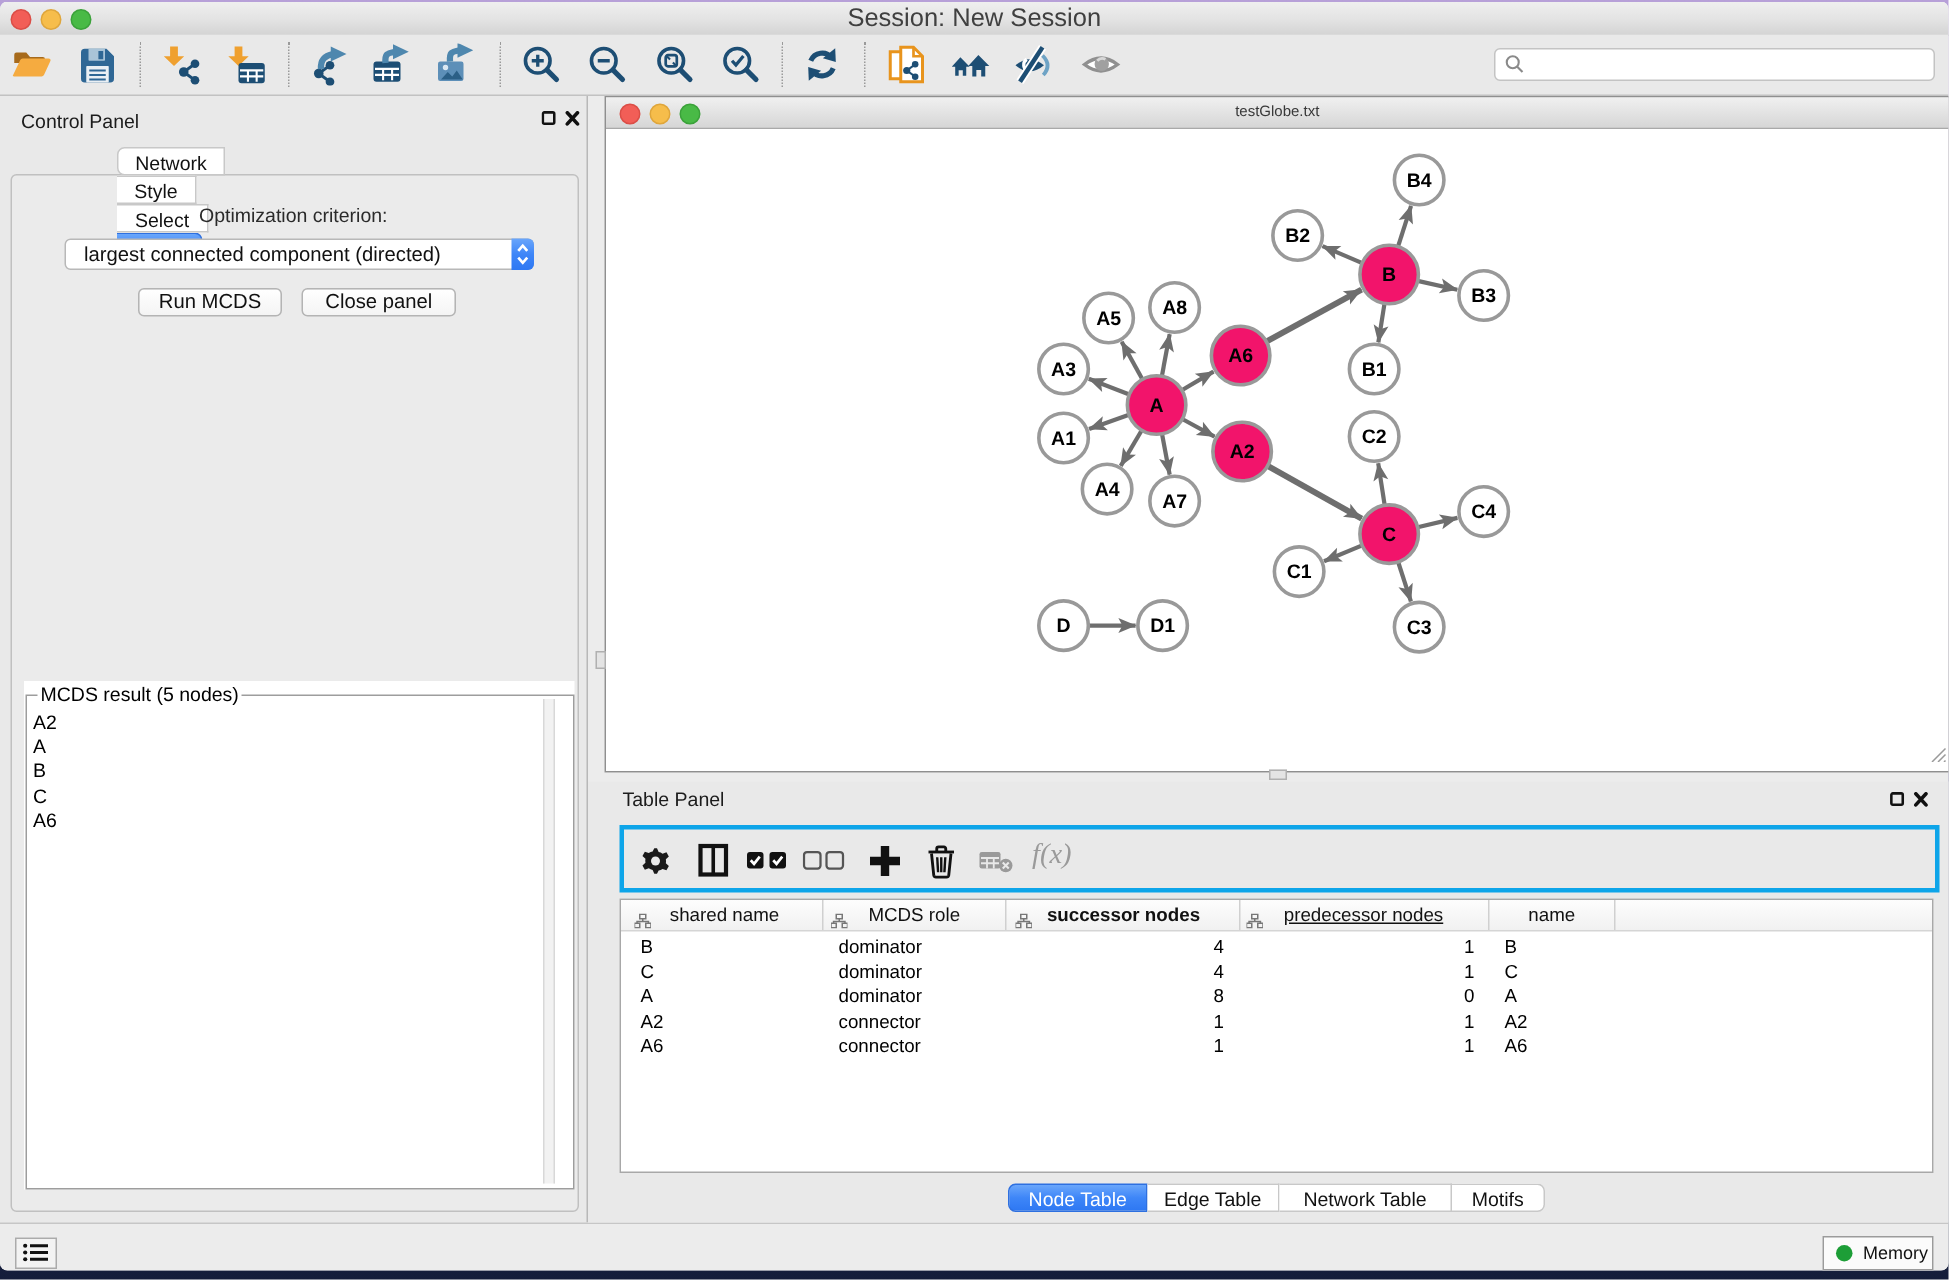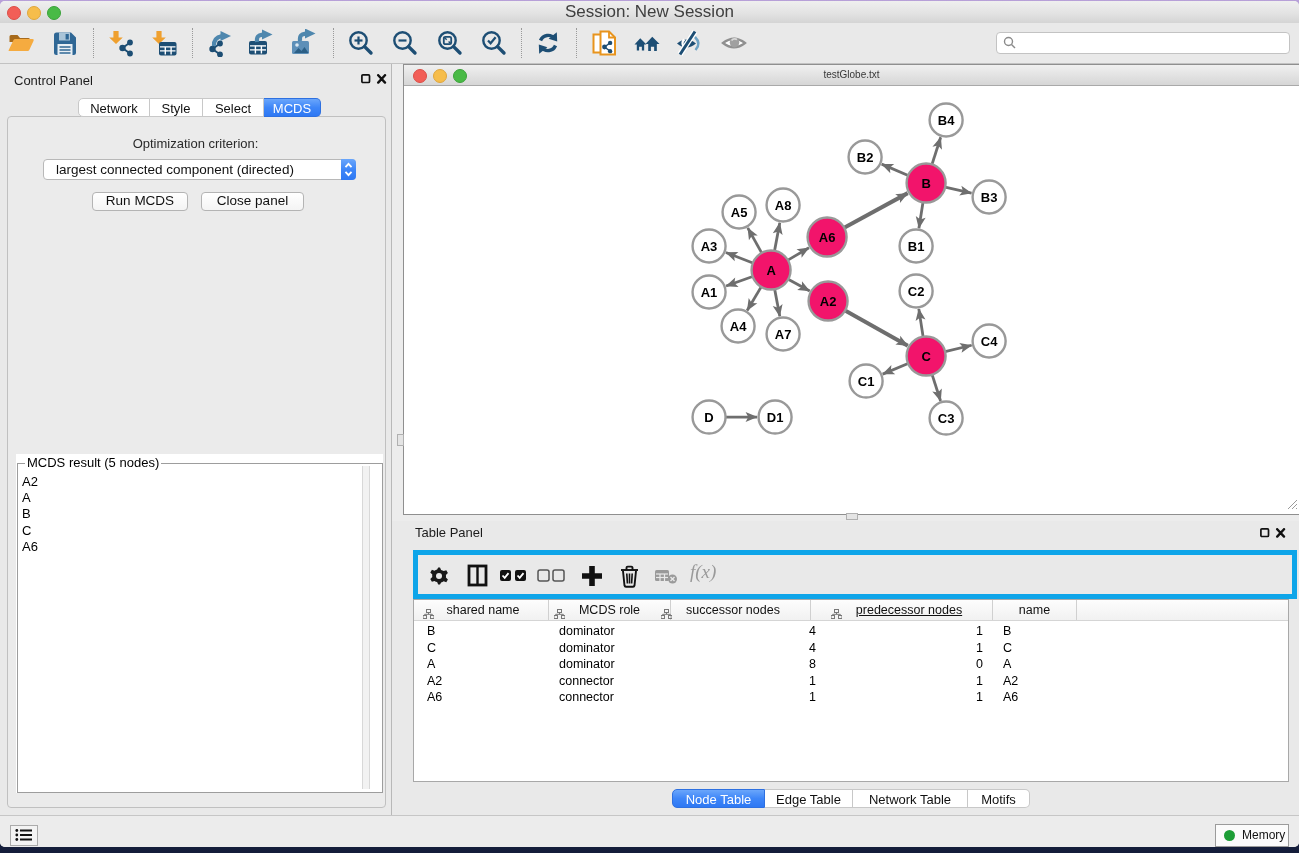--- a/index.html
+++ b/index.html
@@ -22,21 +22,21 @@
 #toolbar{position:absolute;left:0;top:22px;width:1299px;height:40px;background:#e9e9e9;
   border-bottom:1px solid #c2c2c2;}
 .tbi{position:absolute;top:6px;}
 .tsep{position:absolute;height:30px;width:0;border-left:1px dotted #9a9a9a;}
 #search{position:absolute;left:996px;top:9px;width:292px;height:20px;background:#fff;
   border:1px solid #c3c3c3;border-radius:4px;}
 
 #cpanel{position:absolute;left:0;top:63px;width:391px;height:751px;background:#e9e9e9;
   border-right:1px solid #b8b8b8;}
 .ptitle{font-size:13px;color:#1c1c1c;}
-.tabrow{position:absolute;display:flex;height:21px;}
+.tabrow{position:absolute;display:flex;height:21px;flex-direction:column;}
 .tab{height:19px;line-height:19px;font-size:13px;color:#111;background:#fff;
   border:1px solid #c8c8c8;border-left:none;padding:0;text-align:center;white-space:nowrap;box-sizing:border-box;}
 .tab.first{border-left:1px solid #c8c8c8;border-radius:5px 0 0 5px;}
 .tab.last{border-radius:0 5px 5px 0;}
 .tab.sel{background:linear-gradient(180deg,#6aa6fb 0%,#3e86f8 50%,#2e78f3 100%);
   color:#fff;border-color:#2e70e0;}
 #cpbox{position:absolute;left:7px;top:52px;width:377px;height:690px;
   border:1px solid #c0c0c0;border-radius:4px;background:#ebebeb;}
 #optlabel{position:absolute;left:0;top:72px;width:391px;text-align:center;
   font-size:13px;color:#2a2a2a;}
@@ -64,21 +64,21 @@
 #nettitle .txt{position:absolute;width:100%;text-align:center;font-size:10px;line-height:20px;color:#383838;}
 #graph{position:absolute;left:0;top:21px;}
 #graph text{font-size:13px;font-weight:700;fill:#000;text-anchor:middle;font-family:"Liberation Sans",sans-serif;}
 #graph line{stroke:#6e6e6e;}
 #graph .pn{fill:#f2146b;stroke:#999999;stroke-width:2.4;}
 #graph .wn{fill:#ffffff;stroke:#999999;stroke-width:2.4;}
 .grip{position:absolute;background:#e4e4e4;border:1px solid #b0b0b0;}
 
 #tpanel{position:absolute;left:392px;top:520px;width:907px;height:294px;background:#e9e9e9;}
 #ttoolbar{position:absolute;left:21px;top:29px;width:874px;height:39px;background:#e9e9e9;
-  border:5px solid #0ea5e9;}
+  border:3px solid #0ea5e9;}
 #ttable{position:absolute;left:21px;top:78px;width:874px;height:181px;background:#fff;
   border:1px solid #a8a8a8;}
 #thead{position:absolute;left:0;top:0;width:100%;height:20px;
   background:linear-gradient(180deg,#fdfdfd,#f1f1f1);border-bottom:1px solid #d5d5d5;}
 .hcell{position:absolute;top:0;height:20px;border-right:1px solid #d0d0d0;font-size:12.5px;
   color:#111;text-align:center;line-height:20px;}
 .hico{position:absolute;left:5px;top:5px;}
 .trow{position:absolute;font-size:12.5px;color:#000;height:16px;line-height:16px;}
 .tc{position:absolute;top:0;}
 .num{text-align:right;}
@@ -393,21 +393,21 @@
                 <rect x="0" y="6.5" width="3.5" height="3" fill="none" stroke="#777" stroke-width="1"></rect>
                 <rect x="7.5" y="6.5" width="3.5" height="3" fill="none" stroke="#777" stroke-width="1"></rect>
                 <path d="M5.5 3.5 v1.8 M1.7 6.5 v-1.2 h7.6 v1.2" fill="none" stroke="#777" stroke-width="1"></path>
               </svg></span>shared name</div>
           <div class="hcell" style="left:135px;width:121px;"><span class="hico"><svg width="11" height="10" viewBox="0 0 11 10">
                 <rect x="3.5" y="0.5" width="4" height="3" fill="none" stroke="#777" stroke-width="1"></rect>
                 <rect x="0" y="6.5" width="3.5" height="3" fill="none" stroke="#777" stroke-width="1"></rect>
                 <rect x="7.5" y="6.5" width="3.5" height="3" fill="none" stroke="#777" stroke-width="1"></rect>
                 <path d="M5.5 3.5 v1.8 M1.7 6.5 v-1.2 h7.6 v1.2" fill="none" stroke="#777" stroke-width="1"></path>
               </svg></span>MCDS role</div>
-          <div class="hcell" style="left:242px;width:154px;"><span class="hico"><svg width="11" height="10" viewBox="0 0 11 10">
+          <div class="hcell" style="left:258px;width:154px;font-weight:bold;"><span class="hico"><svg width="11" height="10" viewBox="0 0 11 10">
                 <rect x="3.5" y="0.5" width="4" height="3" fill="none" stroke="#777" stroke-width="1"></rect>
                 <rect x="0" y="6.5" width="3.5" height="3" fill="none" stroke="#777" stroke-width="1"></rect>
                 <rect x="7.5" y="6.5" width="3.5" height="3" fill="none" stroke="#777" stroke-width="1"></rect>
                 <path d="M5.5 3.5 v1.8 M1.7 6.5 v-1.2 h7.6 v1.2" fill="none" stroke="#777" stroke-width="1"></path>
               </svg></span>successor nodes</div>
           <div class="hcell" style="left:412px;width:166px;text-decoration:underline;"><span class="hico"><svg width="11" height="10" viewBox="0 0 11 10">
                 <rect x="3.5" y="0.5" width="4" height="3" fill="none" stroke="#777" stroke-width="1"></rect>
                 <rect x="0" y="6.5" width="3.5" height="3" fill="none" stroke="#777" stroke-width="1"></rect>
                 <rect x="7.5" y="6.5" width="3.5" height="3" fill="none" stroke="#777" stroke-width="1"></rect>
                 <path d="M5.5 3.5 v1.8 M1.7 6.5 v-1.2 h7.6 v1.2" fill="none" stroke="#777" stroke-width="1"></path>

